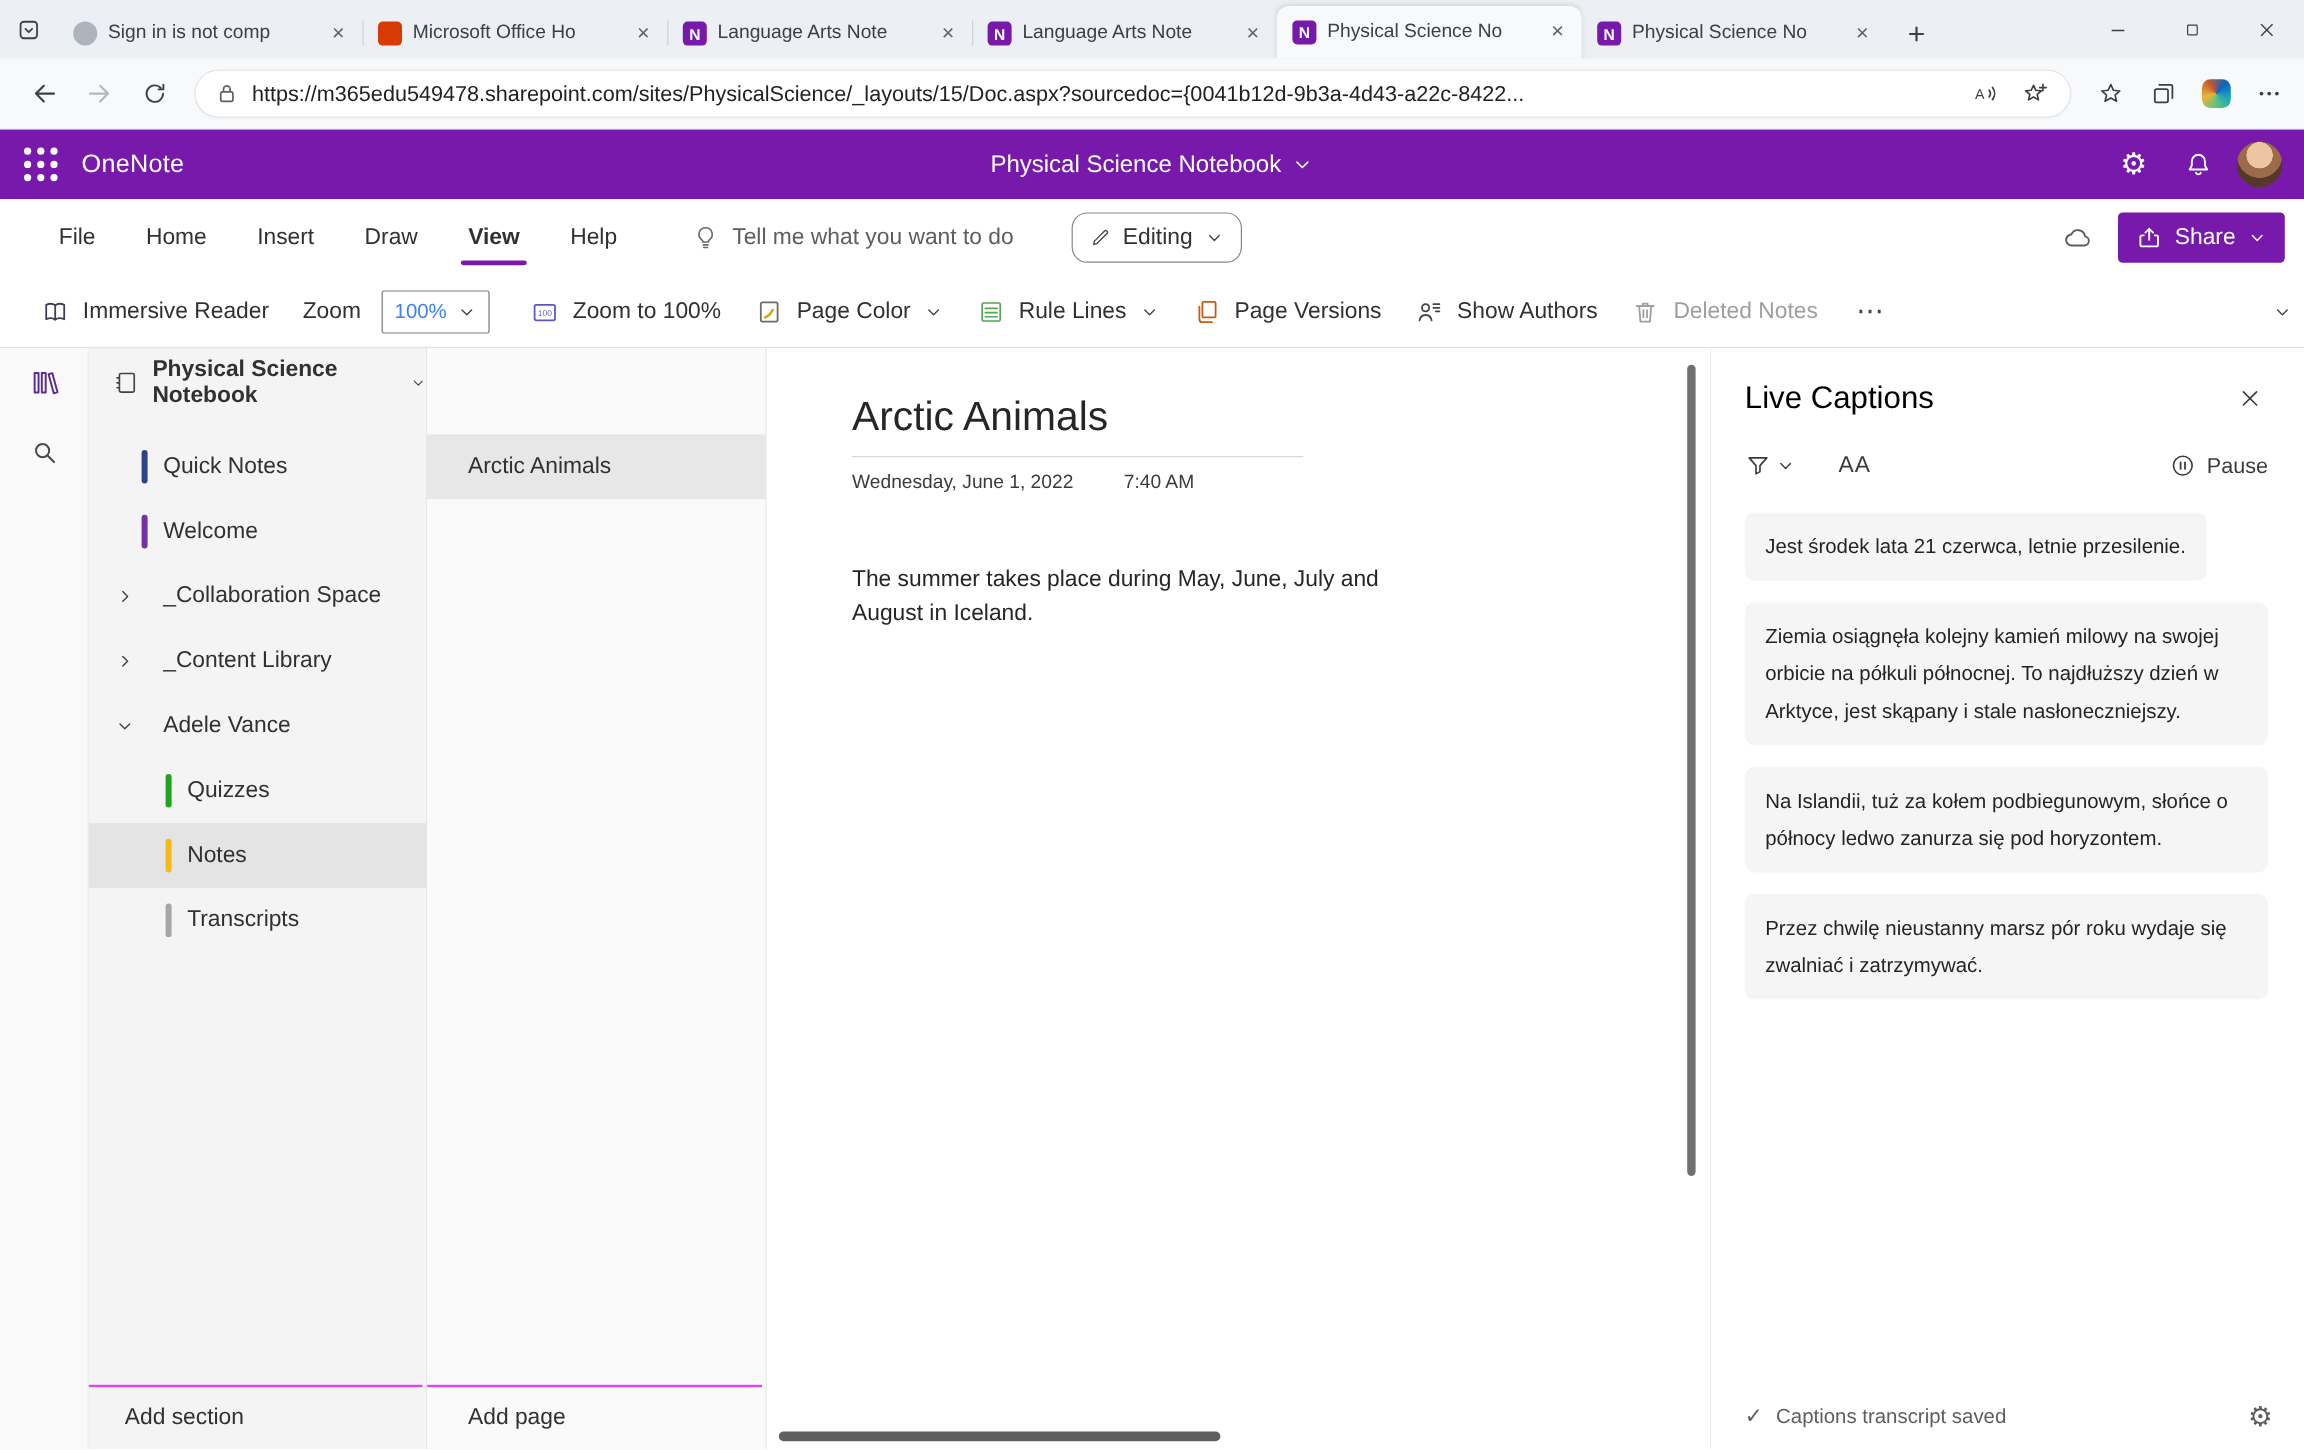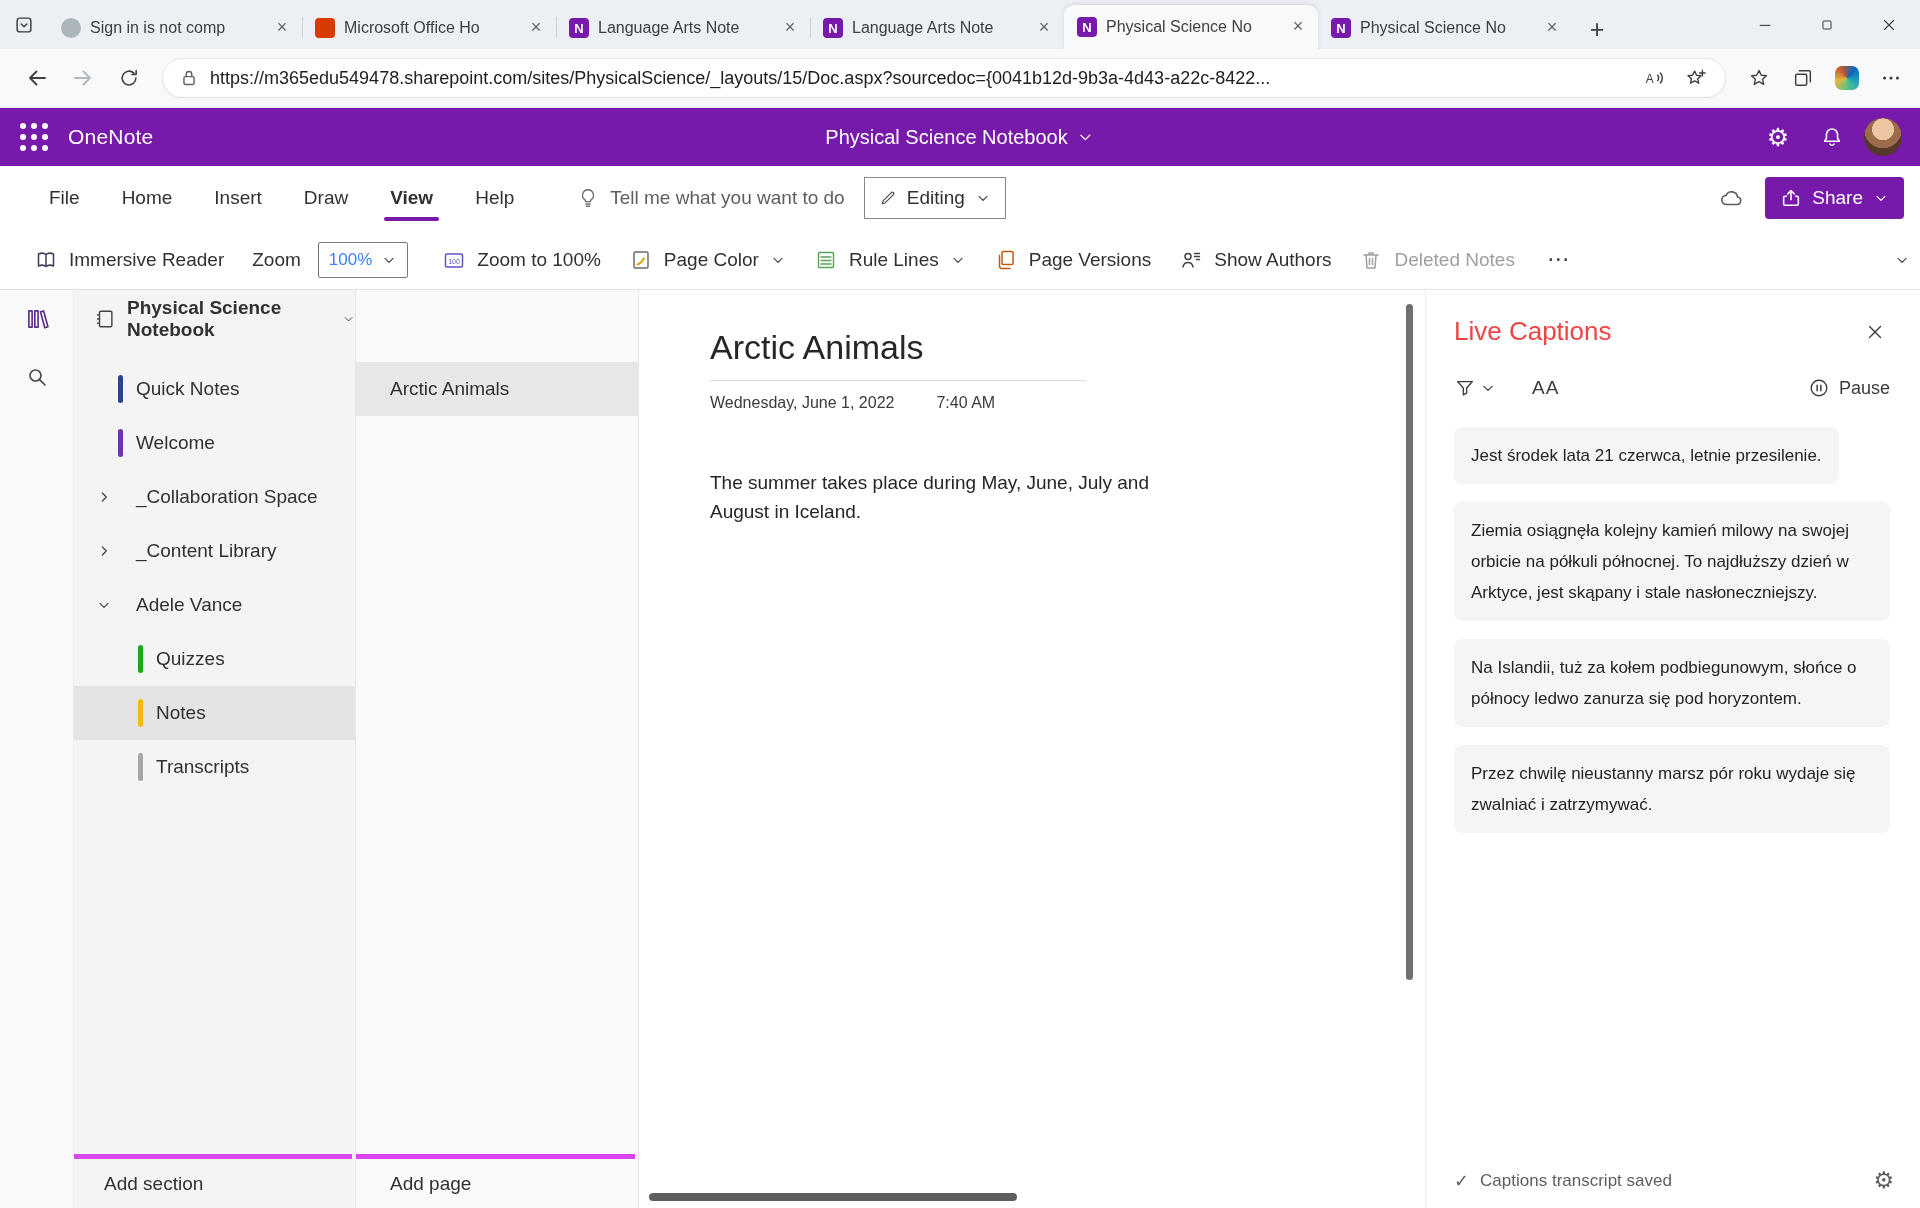--- a/index.html
+++ b/index.html
@@ -62,21 +62,21 @@
   .hbtn{width:44px;height:44px;display:flex;align-items:center;justify-content:center;color:#fff}
   .gear-glyph{font-size:25px;line-height:1}
   .avatar{width:38px;height:38px;border-radius:50%;background:radial-gradient(circle at 50% 30%,#ecc6a2 0 33%,#9c6b4a 34% 57%,#54392a 58% 100%);flex:0 0 auto}
 
   
   .menu-item{padding:0 21px;font-size:19px;color:#323130;height:100%;display:flex;align-items:center;position:relative}
   .menu-item.active{font-weight:600}
   .menu-item.active::after{content:"";position:absolute;left:15px;right:15px;bottom:9px;height:4px;background:#7719aa;border-radius:2px}
   .tellme{display:flex;align-items:center;gap:11px;margin-left:42px;color:#605e5c;font-size:19px}
   .bulb{color:#6b6b6b}
-  .editing-btn{display:flex;align-items:center;gap:10px;margin-left:19px;border:1px solid #8a8886;border-radius:0;padding:9px 14px;font-size:19px;color:#323130;background:#fff}
+  .editing-btn{display:flex;align-items:center;gap:10px;margin-left:48px;border:1px solid #8a8886;border-radius:13px;padding:9px 14px;font-size:19px;color:#323130;background:#fff}
   .pencil{color:#464646}
   .chevdark{color:#464646}
   .cloud-btn{margin-left:auto;width:46px;height:46px;display:flex;align-items:center;justify-content:center;color:#605e5c}
   .share-btn{display:flex;align-items:center;gap:10px;color:#fff;font-size:19px;border-radius:4px;padding:10px 15px;margin:0 16px 0 10px}
 
   
   .tb-item{display:flex;align-items:center;gap:11px;font-size:19px;color:#323130;padding:0 14px;height:100%}
   .tb-item.disabled{color:#a19f9d}
   .zoombox{display:flex;align-items:center;gap:9px;border:1px solid #7a7a7a;background:#fff;border-radius:2px;padding:7px 10px;font-size:17px;color:#3b82f6;margin:0 6px}
   .tb-more{font-size:23px;color:#444;padding:0 18px}
@@ -100,21 +100,21 @@
   .nbheader{height:58px;display:flex;align-items:center;gap:11px;padding-left:20px;font-size:19px;font-weight:600;color:#323130}
   .nbicon{color:#424242}
   .seclist{padding-top:14px}
   .sec-item{height:54px;display:flex;align-items:center;padding-left:16px}
   .sec-item .slot{width:28px;display:flex;align-items:center;justify-content:center;color:#424242;flex:0 0 auto}
   .sec-item .bar{width:5px;height:28px;border-radius:2.5px;margin-right:13px;flex:0 0 auto}
   .sec-item.nobar .bar{visibility:hidden}
   .sec-item .lbl{font-size:19px;color:#323130;white-space:nowrap}
   .sec-item.sub{padding-left:36px}
   .sec-item.selected{background:#e4e4e4}
-  .pane-footer{position:absolute;left:0;right:3px;bottom:0;height:54px;border-top:5px solid #d946ef;display:flex;align-items:center;padding-left:30px;font-size:19px;color:#323130;background:#f4f4f4}
+  .pane-footer{position:absolute;left:0;right:3px;bottom:0;height:54px;border-top:2px solid #d946ef;display:flex;align-items:center;padding-left:30px;font-size:19px;color:#323130;background:#f4f4f4}
 
   
   .pages{position:absolute;left:356px;top:0;bottom:0;width:283px;background:#fafafa;border-right:1px solid #e6e6e6}
   .pagelist{padding-top:72px}
   .page-item{height:54px;display:flex;align-items:center;padding-left:34px;font-size:19px;color:#323130}
   .page-item.selected{background:#e7e7e7}
   .pages .pane-footer{background:#fafafa;padding-left:34px}
 
   
   .canvas{position:absolute;left:639px;top:0;bottom:0;width:786px;background:#fff}
@@ -122,21 +122,21 @@
   .note-title{font-size:34px;font-weight:400;color:#262626}
   .title-rule{width:376px;height:1px;background:#d8d8d8;margin-top:13px}
   .note-meta{display:flex;gap:42px;margin-top:13px;font-size:16px;color:#3b3b3b}
   .note-body{margin-top:56px;font-size:19px;color:#262626;max-width:500px;line-height:29px}
   .vscroll{position:absolute;right:12px;top:14px;width:7px;height:676px;background:#707070;border-radius:4px}
   .hscroll{position:absolute;left:10px;bottom:7px;width:368px;height:8px;background:#5f5f5f;border-radius:4px}
 
   
   .captions{position:absolute;left:1425px;top:0;right:0;bottom:0;background:#fff;border-left:1px solid #ededed;padding:0 30px 0 28px}
   .cap-header{display:flex;align-items:center;justify-content:space-between;margin-top:26px}
-  .cap-title{font-size:26px;color:#ef4444}
+  .cap-title{font-size:26px;color:#000000}
   .cap-close{color:#3b3b3b;width:30px;height:30px;display:flex;align-items:center;justify-content:center}
   .cap-tools{display:flex;align-items:center;margin-top:30px;color:#3b3b3b}
   .cap-lang{display:flex;align-items:center;gap:4px}
   .cap-aa{margin-left:36px;font-size:19px;letter-spacing:1px;color:#3b3b3b}
   .cap-pause{margin-left:auto;display:flex;align-items:center;gap:9px;font-size:18px;color:#3b3b3b}
   .cap-list{margin-top:28px}
   .bubble{background:#f5f5f5;border-radius:8px;padding:13px 17px;font-size:17px;line-height:31px;color:#242424;width:fit-content;max-width:446px;margin-bottom:18px}
   .cap-footer{position:absolute;left:28px;right:26px;bottom:16px;display:flex;align-items:center;gap:11px;font-size:17px;color:#605e5c}
   .cap-check{font-size:18px}
   .gear2{margin-left:auto;font-size:23px;color:#605e5c;line-height:1}

